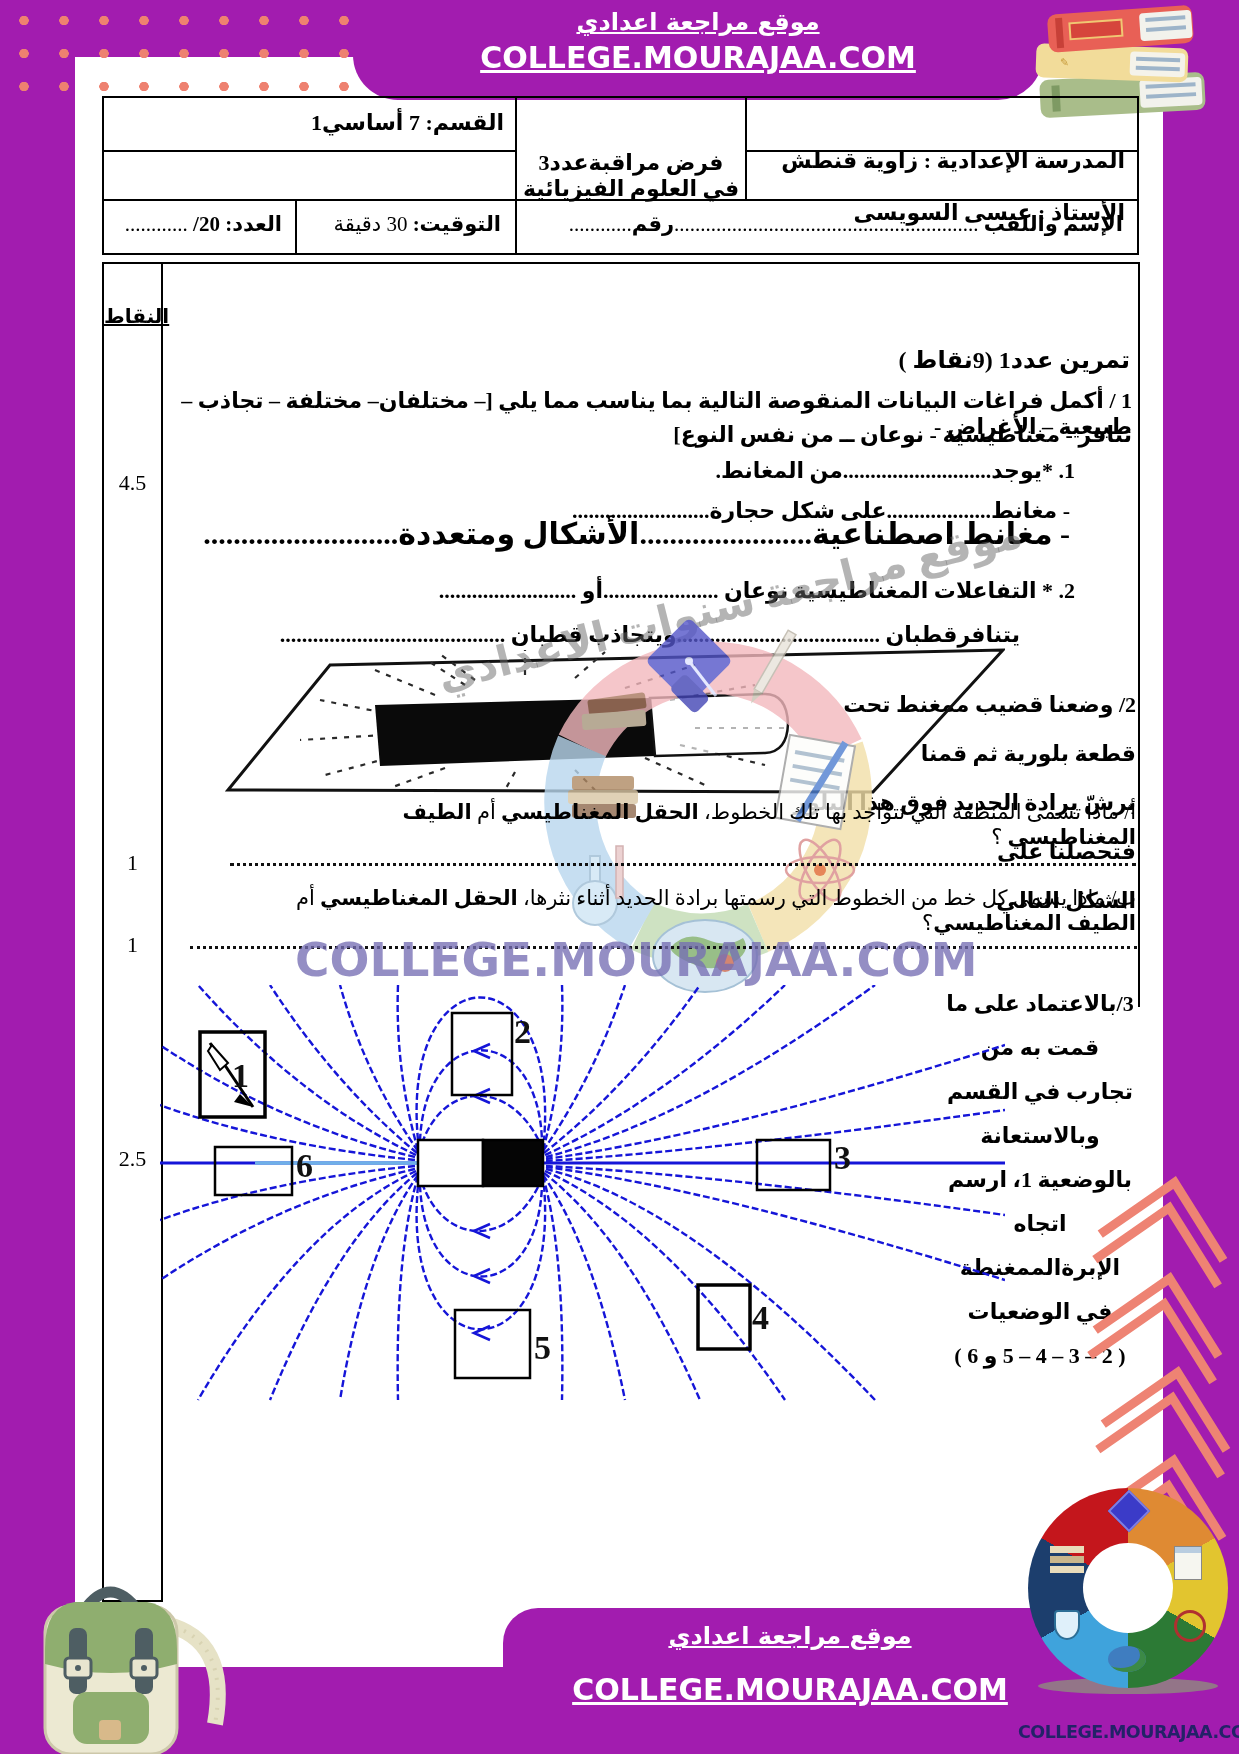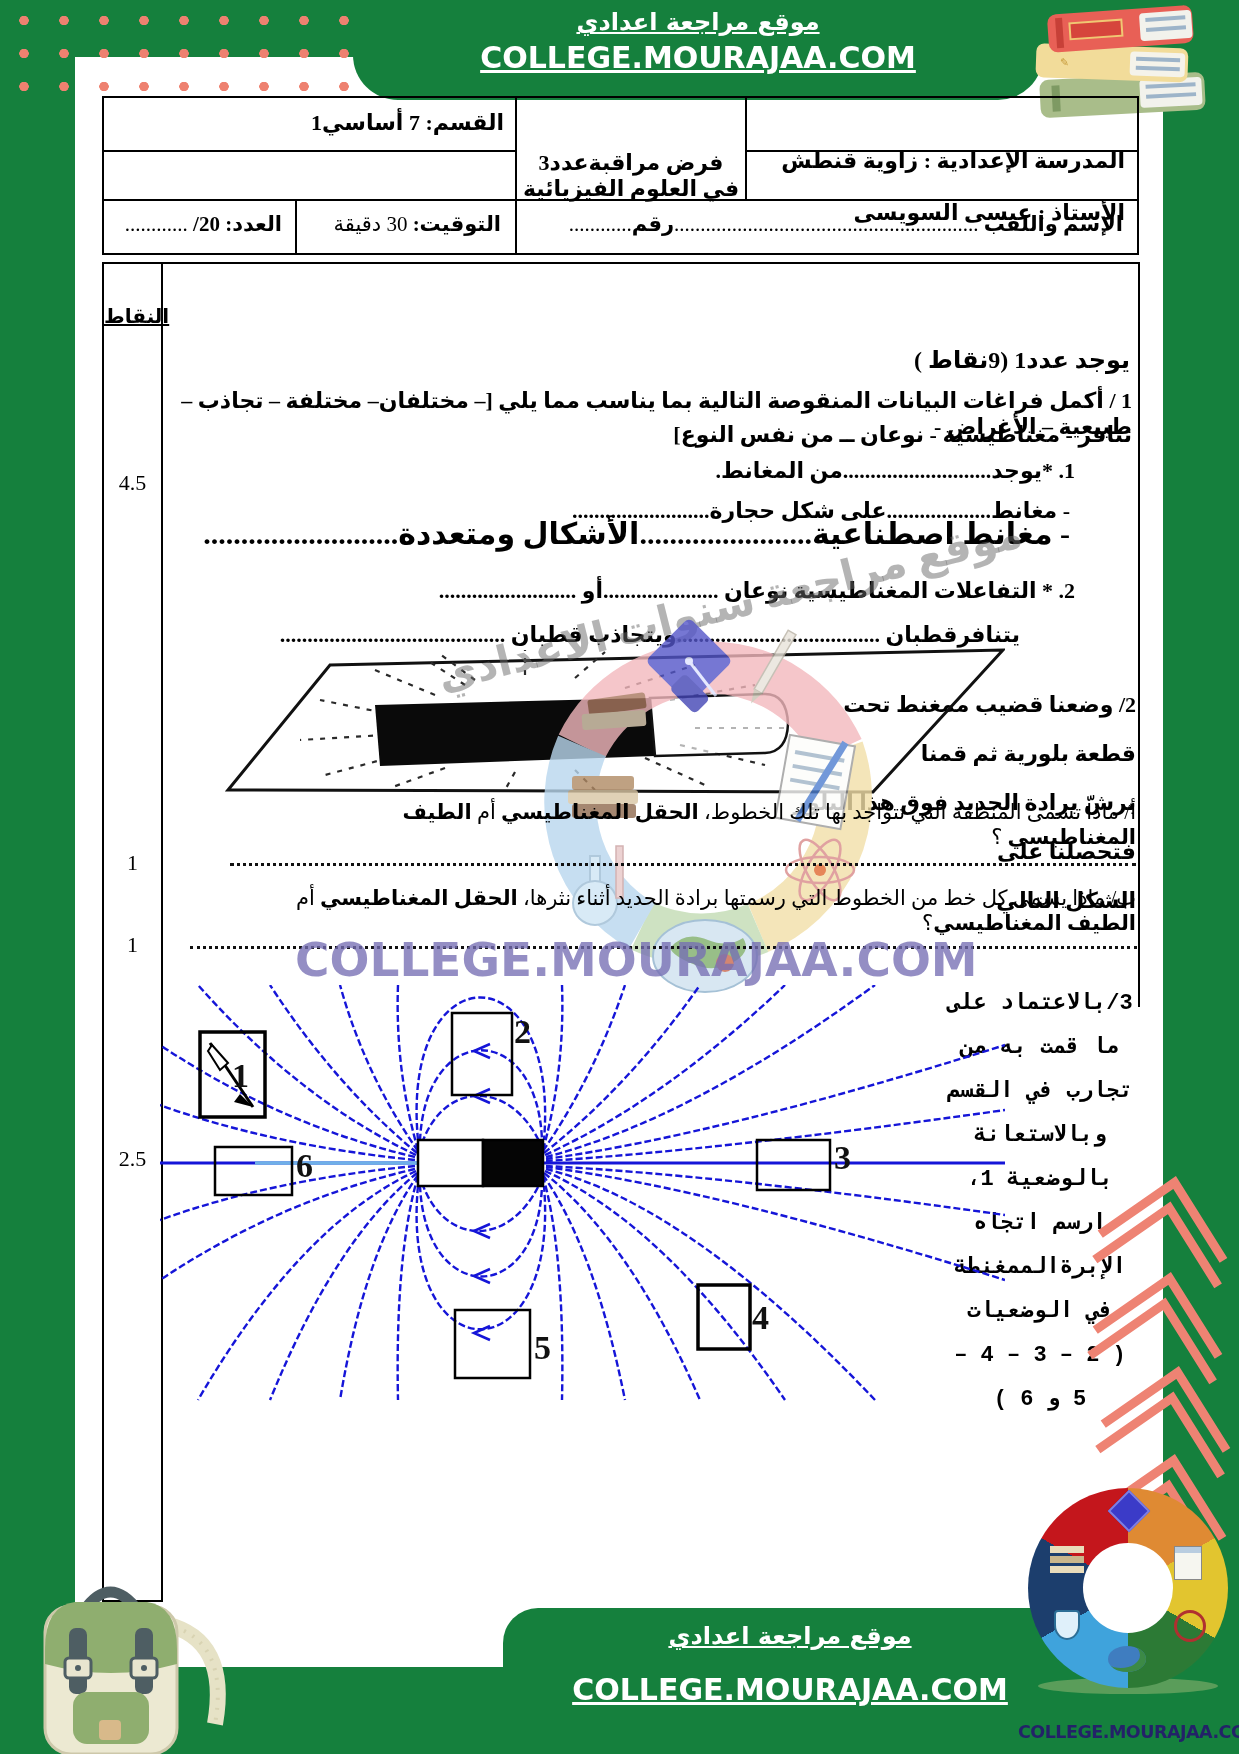--- a/index.html
+++ b/index.html
@@ -1,30 +1,30 @@
 <!DOCTYPE html>
 <html><head>
 <meta charset="utf-8">
 <style>
   html,body{margin:0;padding:0;background:#fff;}
   #page{position:relative;width:1239px;height:1754px;background:#fff;overflow:hidden;
         font-family:"Liberation Serif","DejaVu Sans",serif;color:#000;}
   .abs{position:absolute;}
   .rtl{direction:rtl;text-align:right;}
   .b{font-weight:bold;margin-top:38px;}
-  .green{background:#15803d;}
+  .green{background:#a21caf;}
   .bannertxt{color:#fff;font-weight:bold;text-decoration:underline;text-align:center;
              font-family:"DejaVu Sans","Liberation Sans",sans-serif;}
   .dots-pattern{background-image:radial-gradient(circle,#ee8170 4.5px,rgba(0,0,0,0) 5px);
                 background-size:40px 33px;background-position:4px 4px;}
   .cell{position:absolute;box-sizing:border-box;font-size:22px;}
   .tbl-line{position:absolute;background:#000;}
   .dotline{position:absolute;border-bottom:3.2px dotted #111;}
   .pts{position:absolute;width:61px;text-align:center;font-size:22px;}
-  .q3line{font-size:22px;font-weight:bold;line-height:44px;text-align:center;direction:rtl;font-family:Liberation Mono, monospace;}
+  .q3line{font-size:22px;font-weight:bold;line-height:44px;text-align:center;direction:rtl;}
   .wm-center{color:rgba(118,110,180,0.78);font-family:"DejaVu Sans","Liberation Sans",sans-serif;
              font-weight:bold;font-size:47px;letter-spacing:0px;white-space:nowrap;}
   .wm-diag{color:rgba(105,105,105,0.5);font-size:42px;font-weight:bold;white-space:nowrap;
            transform:rotate(-14deg);direction:rtl;}
   .chev{position:absolute;transform:rotate(12deg);}
   .wheel{position:absolute;width:200px;height:200px;border-radius:50%;
          background:conic-gradient(from -60deg,#c4161c 0 60deg,#df8a33 0 120deg,#e2c52f 0 180deg,
                     #2c7a35 0 240deg,#3fa3dc 0 300deg,#1c3e6d 0 360deg);}
   .wheel::after{content:"";position:absolute;left:55px;top:55px;width:90px;height:90px;
                 border-radius:50%;background:#fff;}
@@ -113,21 +113,21 @@
     <div class="b" style="text-align:center;font-size:20px;text-decoration:underline;padding-top:2px;">النقاط</div>
   </div>
   <div class="tbl-line" style="left:163px;top:262px;width:977px;height:2px;"></div>
   <div class="tbl-line" style="left:1138px;top:262px;width:2px;height:745px;"></div>
 
   <div class="pts" style="left:102px;top:470px;">4.5</div>
   <div class="pts" style="left:102px;top:850px;">1</div>
   <div class="pts" style="left:102px;top:932px;">1</div>
   <div class="pts" style="left:102px;top:1146px;">2.5</div>
 
-  <div class="abs rtl b" style="left:740px;top:308px;width:390px;font-size:24px;">يوجد عدد1    (9نقاط )</div>
+  <div class="abs rtl b" style="left:740px;top:308px;width:390px;font-size:24px;">تمرين عدد1    (9نقاط )</div>
   <div class="abs rtl b" style="left:170px;top:350px;width:962px;font-size:22px;">1 / أكمل فراغات البيانات المنقوصة التالية بما يناسب مما يلي  [– مختلفان– مختلفة – تجاذب – طبيعية – الأغراض -</div>
   <div class="abs rtl b" style="left:170px;top:384px;width:962px;font-size:22px;">تنافر - مغناطيسية - نوعان ــ من نفس النوع]</div>
   <div class="abs rtl b" style="left:170px;top:420px;width:905px;font-size:22px;">1.  *يوجد...........................من المغانط.</div>
   <div class="abs rtl b" style="left:170px;top:460px;width:900px;font-size:22px;">- مغانط...................على شكل حجارة.........................</div>
   <div class="abs rtl b" style="left:170px;top:478px;width:900px;font-size:30px;">- مغانط اصطناعية.......................الأشكال ومتعددة..........................</div>
   <div class="abs rtl b" style="left:170px;top:540px;width:905px;font-size:22px;">2.  * التفاعلات المغناطيسية نوعان .....................أو .........................</div>
   <div class="abs rtl b" style="left:170px;top:584px;width:850px;font-size:22px;">يتنافرقطبان .....................................ويتجاذب قطبان .........................................</div>
 
   <div class="abs rtl b" style="left:788px;top:642px;width:348px;font-size:22px;line-height:49px;">
     <div>2/ وضعنا قضيب ممغنط تحت قطعة بلورية ثم قمنا</div>

